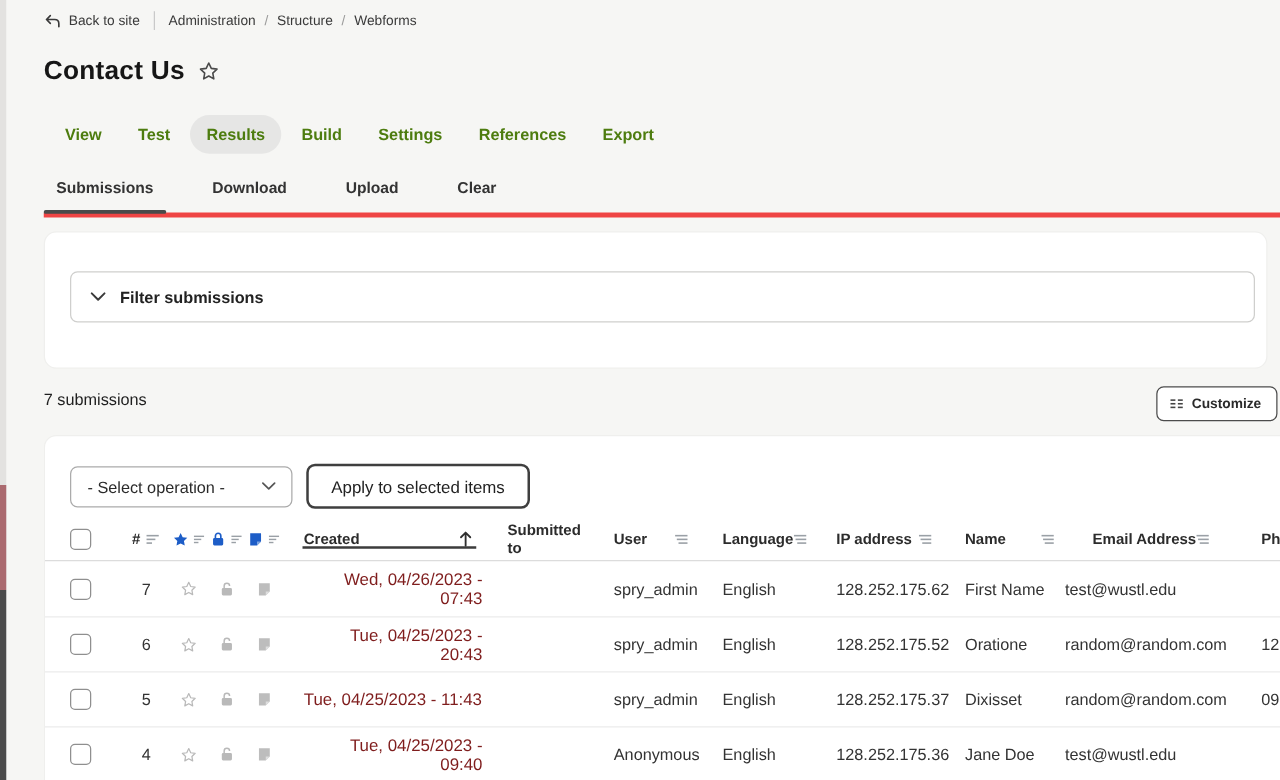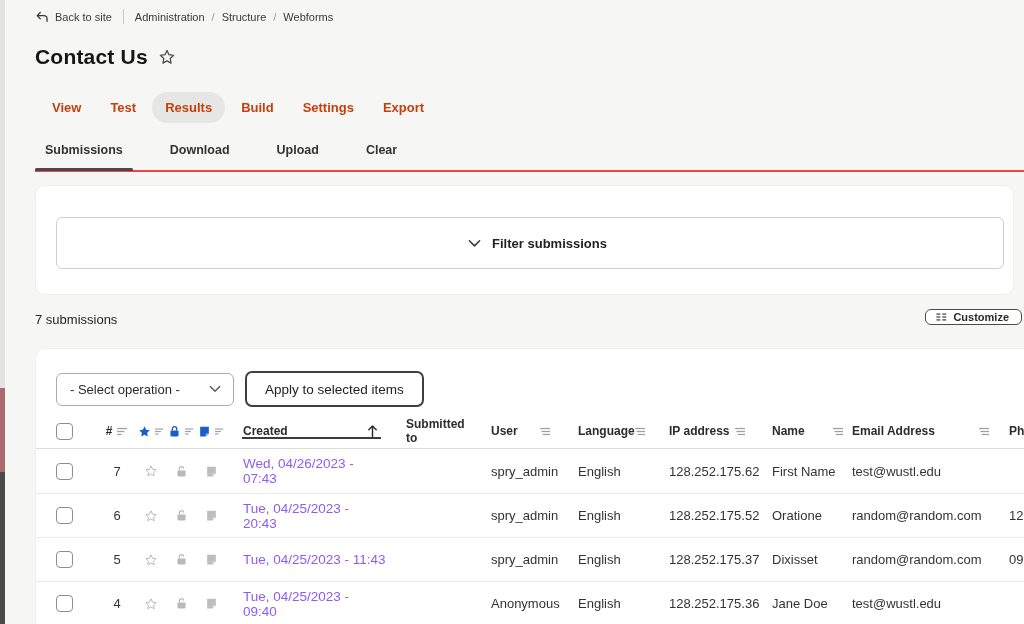--- a/index.html
+++ b/index.html
@@ -21,36 +21,36 @@
   .breadcrumb .vdiv { width:1px; height:15px; background:#c9c9c9; margin:0 11px; }
   .breadcrumb .crumb { cursor:pointer; }
   .breadcrumb .slash { color:#9b9b9b; margin:0 7px; }
 
   
   .page-title-row { position:absolute; left:35px; top:45px; display:flex; align-items:center; gap:10px; }
   .page-title { font-size:21px; font-weight:700; letter-spacing:.2px; color:#161616; }
 
   
   .primary-tabs { position:absolute; left:39px; top:92px; display:flex; align-items:center; gap:3px; }
-  .ptab { padding:8px 13px; font-size:13px; font-weight:700; color:#c2410c; border-radius:17px; cursor:pointer; }
+  .ptab { padding:8px 13px; font-size:13px; font-weight:700; color:#4d7c0f; border-radius:17px; cursor:pointer; }
   .ptab.active { background:#e6e6e5; }
 
   
-  .secondary-tabs { position:absolute; left:35px; top:139px; right:0; border-bottom:2px solid #ef4444; display:flex; gap:27px; }
+  .secondary-tabs { position:absolute; left:35px; top:139px; right:0; border-bottom:4px solid #ef4444; display:flex; gap:27px; }
   .stab { padding:4px 10px 13px 10px; font-size:12.5px; font-weight:700; color:#333; cursor:pointer; position:relative; }
   .stab.active::after { content:''; position:absolute; left:0; right:0; bottom:-1px; height:3px; background:#4a4a4a; border-radius:2px; }
 
   
   .filter-card { position:absolute; left:35px; top:185px; width:979px; height:110px; background:#fff; border-radius:10px; border:1px solid #efefed; }
-  .filter-box { position:absolute; left:20px; right:9px; top:31px; height:52px; border:1px solid #cfcfcd; border-radius:6px; background:#fff; display:flex; align-items:center; padding-left:15px; gap:11px; cursor:pointer;justify-content:center; }
+  .filter-box { position:absolute; left:20px; right:9px; top:31px; height:41px; border:1px solid #cfcfcd; border-radius:6px; background:#fff; display:flex; align-items:center; padding-left:15px; gap:11px; cursor:pointer; }
   .filter-label { font-size:13px; font-weight:700; color:#222; }
 
   
   .count-text { position:absolute; left:35px; top:312px; font-size:13px; color:#1f1f1f; }
-  .customize-btn { position:absolute; right:2px; top:309px; height:16px; padding:0 12px 0 10px; background:#fff; border:1.5px solid #4c4c4c; border-radius:6px; display:flex; align-items:center; gap:6px; font-size:11px; font-weight:700; color:#2a2a2a; cursor:pointer; }
+  .customize-btn { position:absolute; right:2px; top:309px; height:28px; padding:0 12px 0 10px; background:#fff; border:1.5px solid #4c4c4c; border-radius:6px; display:flex; align-items:center; gap:6px; font-size:11px; font-weight:700; color:#2a2a2a; cursor:pointer; }
 
   
   .table-card { position:absolute; left:35px; top:348px; width:1100px; height:400px; background:#fff; border-radius:10px 10px 0 0; border:1px solid #efefed; border-bottom:none; }
   .bulk-row { position:absolute; left:20px; top:22px; display:flex; align-items:center; }
   .op-select { width:178px; height:33px; border:1px solid #ababab; border-radius:6px; background:#fff; display:flex; align-items:center; justify-content:space-between; padding:0 12px 0 13px; font-size:13px; color:#2a2a2a; cursor:pointer; }
   .apply-btn { height:36px; padding:0 18px; background:#fff; border:2px solid #3f3f3f; border-radius:7px; font-size:13.5px; color:#222; display:flex; align-items:center; cursor:pointer;margin-left:11px; }
 
   
   .wtable { position:absolute; left:0; top:65px; width:1091px; }
   .thead, .trow { display:flex; align-items:center; }
@@ -66,22 +66,22 @@
   .c-user { width:88px; padding-left:20px; }
   .c-lang { width:90px; padding-left:19px; }
   .c-ip { width:105px; padding-left:20px; }
   .c-name { width:98px; padding-left:18px; }
   .c-email { width:155px; }
   .c-phone { width:110px; padding-left:2px; }
   .hcell { font-size:12px; font-weight:700; color:#2c2c2c; }
   .hcell.c-created { justify-content:space-between; padding-right:7px; }
   .hcell.c-created::after { content:''; position:absolute; left:16px; right:5px; bottom:-1px; height:2px; background:#3c3c3c; }
   .hcell.c-user, .hcell.c-lang, .hcell.c-ip, .hcell.c-name { justify-content:space-between; padding-right:8px; }
-  .hcell.c-email { justify-content:space-between; padding-right:17px; }
-  .row-date { font-size:13.5px; color:#8b5cf6; }
+  .hcell.c-email { justify-content:center; padding-right:17px; }
+  .row-date { font-size:13.5px; color:#7f1d1d;text-align:right; }
   .cbx { appearance:none; -webkit-appearance:none; width:17px; height:17px; border:1px solid #8f8f8f; border-radius:4px; background:#fff; cursor:pointer; }
   .icon { display:inline-flex; align-items:center; justify-content:center; }
 </style>
 </head>
 <body>
 
 <div class="edge-strip">
   <div class="seg-red"></div>
   <div class="seg-dark"></div>
 </div>
@@ -111,20 +111,21 @@
       </svg>
   </span>
 </div>
 
 <div class="primary-tabs">
   <div class="ptab">View</div>
   <div class="ptab">Test</div>
   <div class="ptab active">Results</div>
   <div class="ptab">Build</div>
   <div class="ptab">Settings</div>
+  <div class="ptab">References</div>
   <div class="ptab">Export</div>
 </div>
 
 <div class="secondary-tabs">
   <div class="stab active">Submissions</div>
   <div class="stab">Download</div>
   <div class="stab">Upload</div>
   <div class="stab">Clear</div>
 </div>
 

